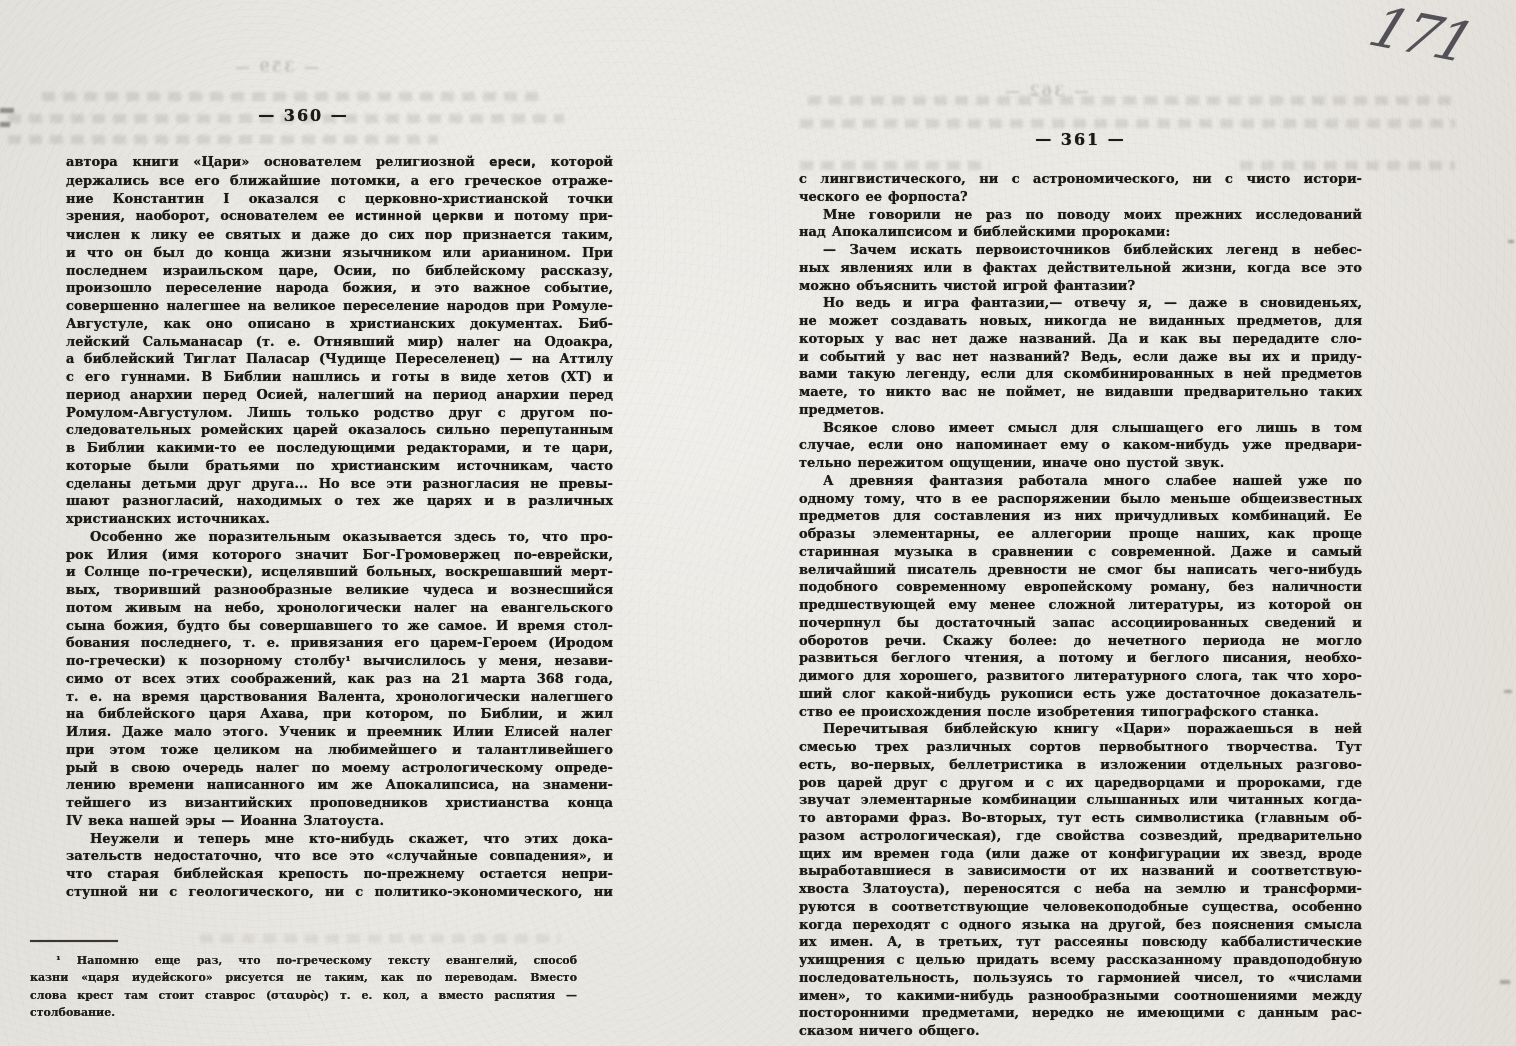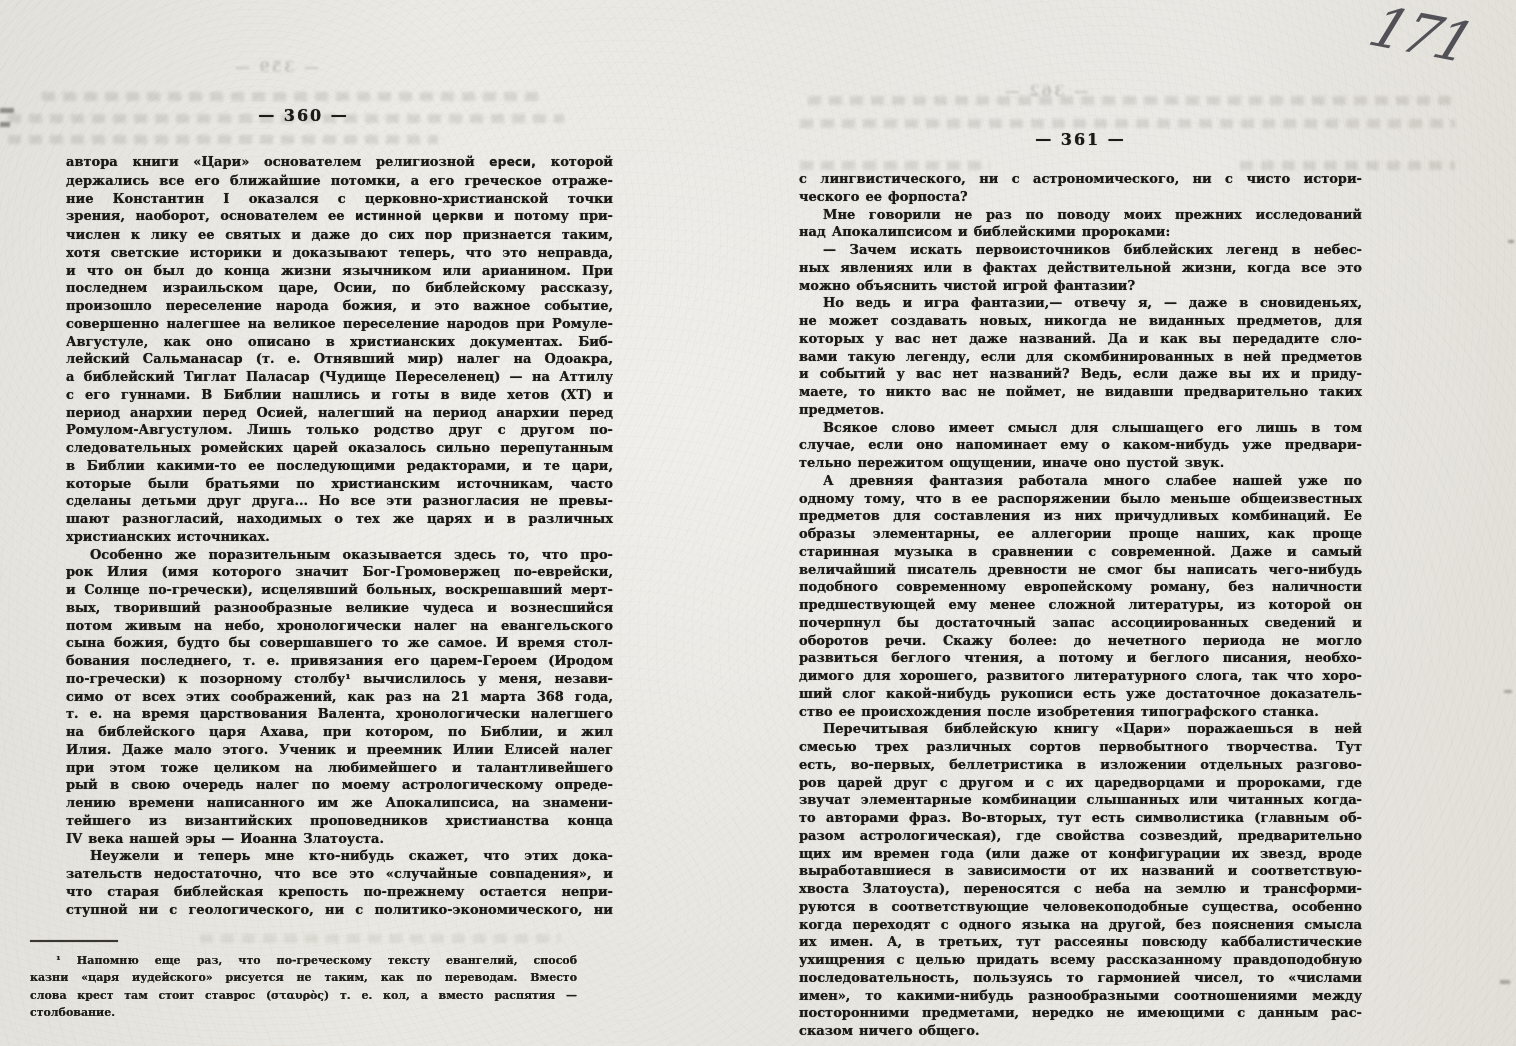--- a/index.html
+++ b/index.html
@@ -95,21 +95,20 @@
   <div class="smudge sm5"></div>
 
   <div class="page-head head-360">— 360 —</div>
   <div class="page-body left-body" id="left-body">
       <div class="para">
         <div class="line">автора книги «Цари» основателем религиозной <b class="emph">ереси,</b> которой</div>
         <div class="line">держались все его ближайшие потомки, а его греческое отраже-</div>
         <div class="line">ние Константин I оказался с церковно-христианской точки</div>
         <div class="line">зрения, наоборот, основателем ее <b class="emph">истинной церкви</b> и потому при-</div>
         <div class="line">числен к лику ее святых и даже до сих пор признается таким,</div>
-        <div class="line">хотя светские историки и доказывают теперь, что это неправда,</div>
         <div class="line">и что он был до конца жизни язычником или арианином. При</div>
         <div class="line">последнем израильском царе, Осии, по библейскому рассказу,</div>
         <div class="line">произошло переселение народа божия, и это важное событие,</div>
         <div class="line">совершенно налегшее на великое переселение народов при Ромуле-</div>
         <div class="line">Августуле, как оно описано в христианских документах. Биб-</div>
         <div class="line">лейский Сальманасар (т. е. Отнявший мир) налег на Одоакра,</div>
         <div class="line">а библейский Тиглат Паласар (Чудище Переселенец) — на Аттилу</div>
         <div class="line">с его гуннами. В Библии нашлись и готы в виде хетов (ХТ) и</div>
         <div class="line">период анархии перед Осией, налегший на период анархии перед</div>
         <div class="line">Ромулом-Августулом. Лишь только родство друг с другом по-</div>
@@ -166,22 +165,22 @@
       </div>
       <div class="para">
         <div class="line ind">— Зачем искать первоисточников библейских легенд в небес-</div>
         <div class="line">ных явлениях или в фактах действительной жизни, когда все это</div>
         <div class="line end">можно объяснить чистой игрой фантазии?</div>
       </div>
       <div class="para">
         <div class="line ind">Но ведь и игра фантазии,— отвечу я, — даже в сновиденьях,</div>
         <div class="line">не может создавать новых, никогда не виданных предметов, для</div>
         <div class="line">которых у вас нет даже названий. Да и как вы передадите сло-</div>
+        <div class="line">и событий у вас нет названий? Ведь, если даже вы их и приду-</div>
         <div class="line">вами такую легенду, если для скомбинированных в ней предметов</div>
-        <div class="line">и событий у вас нет названий? Ведь, если даже вы их и приду-</div>
         <div class="line">маете, то никто вас не поймет, не видавши предварительно таких</div>
         <div class="line end">предметов.</div>
       </div>
       <div class="para">
         <div class="line ind">Всякое слово имеет смысл для слышащего его лишь в том</div>
         <div class="line">случае, если оно напоминает ему о каком-нибудь уже предвари-</div>
         <div class="line end">тельно пережитом ощущении, иначе оно пустой звук.</div>
       </div>
       <div class="para">
         <div class="line ind">А древняя фантазия работала много слабее нашей уже по</div>

